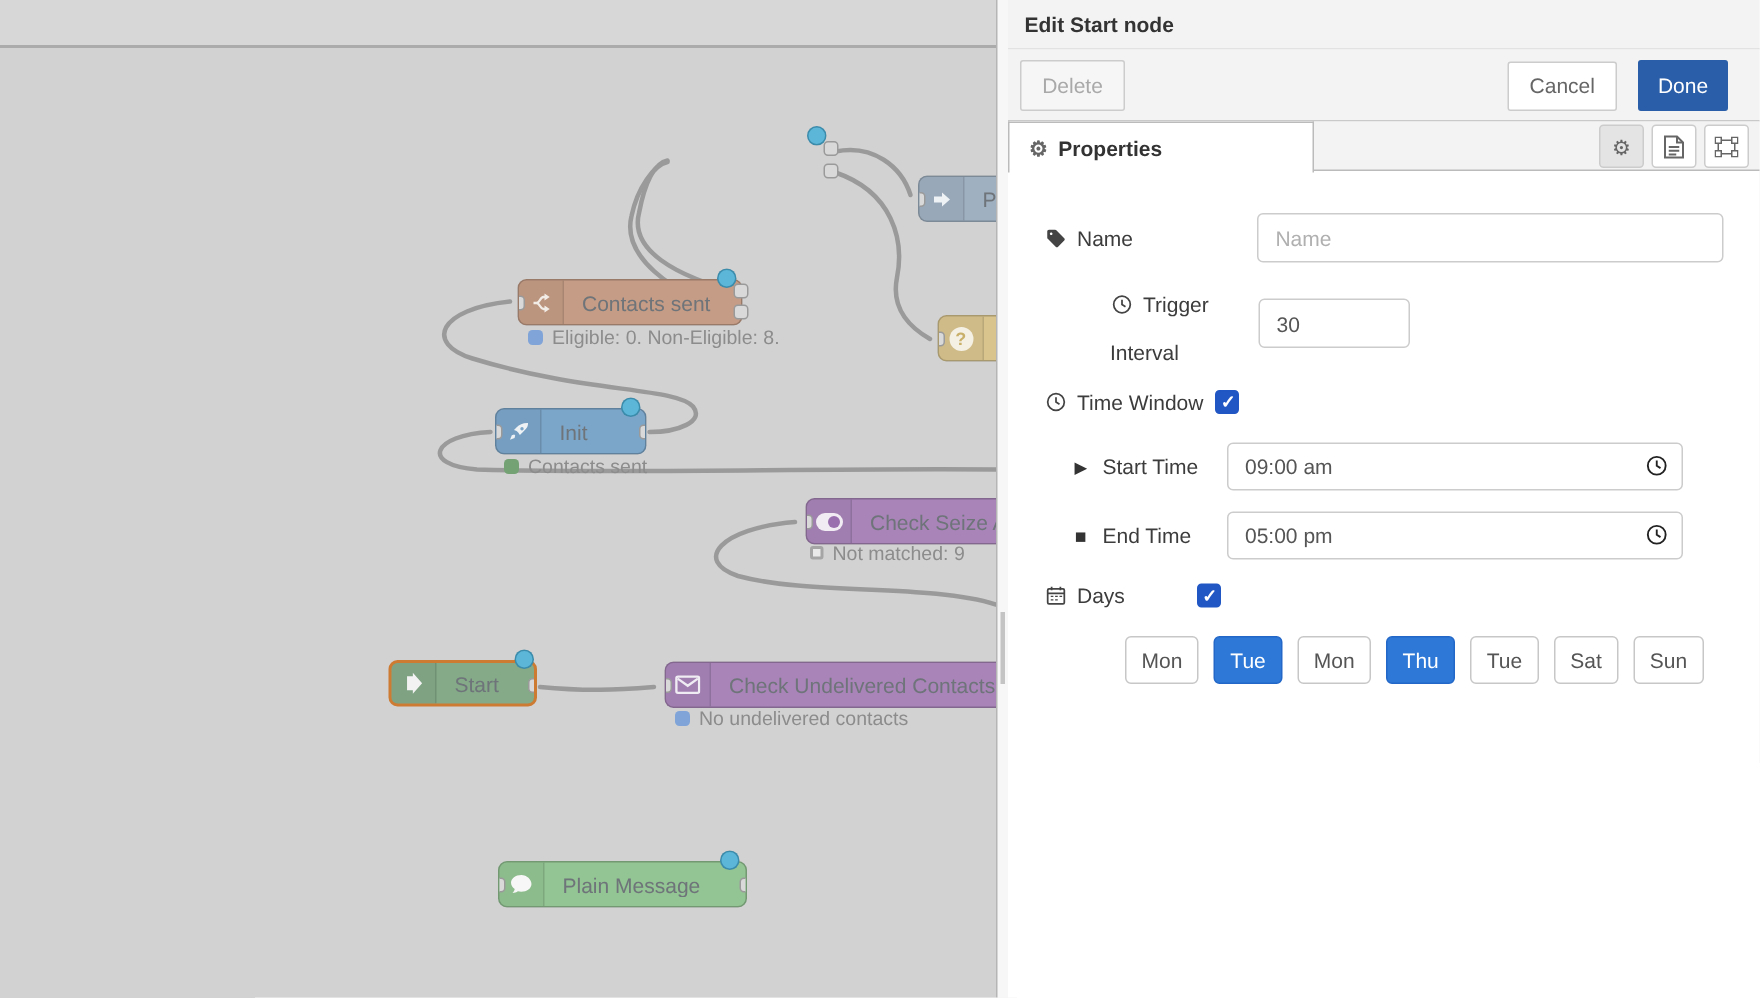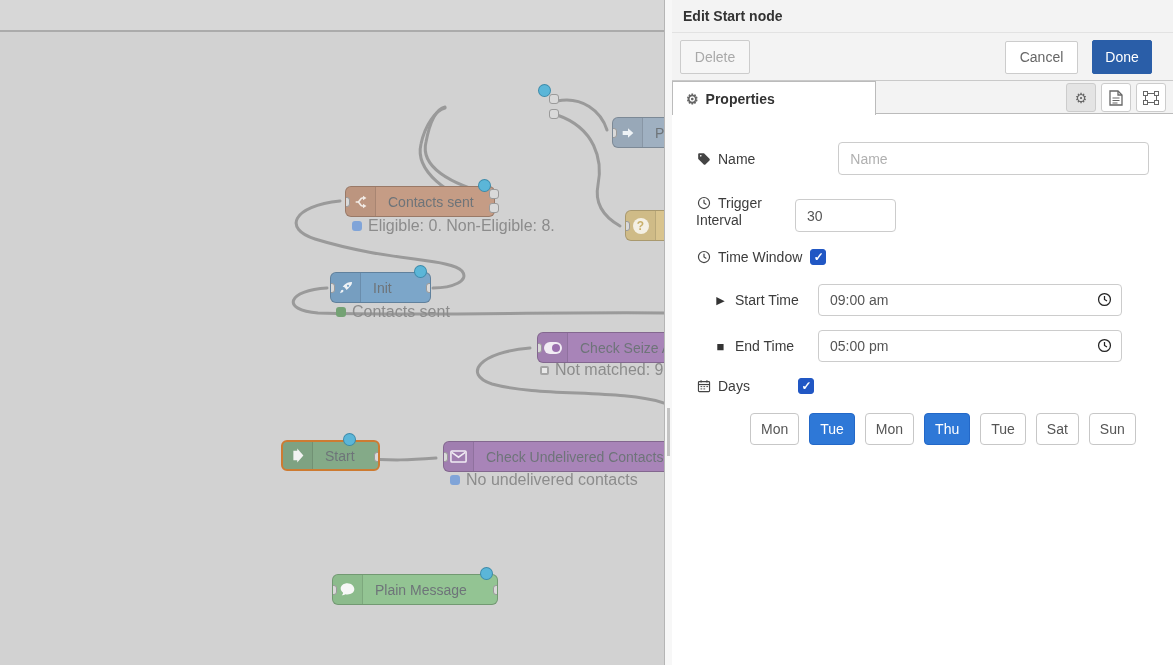--- a/index.html
+++ b/index.html
@@ -15,35 +15,35 @@
   .wires path { fill:none; stroke:var(--wire,#9a9a9a); stroke-width:3px; stroke-linecap:round; }
 
   .node { position:absolute; height:31px; border:1px solid rgba(0,0,0,.22); border-radius:6px;
     display:flex; align-items:center; color:#6e7479; overflow:hidden; white-space:nowrap; }
   .node .nicon { width:30px; align-self:stretch; flex:0 0 30px; display:flex; align-items:center;
     justify-content:center; background:rgba(0,0,0,.045); border-right:1px solid rgba(0,0,0,.1); }
   .node .nlabel { padding:0 12px; overflow:hidden; }
   .c-blue   { background:var(--node_blue,#7ca6c9); }
   .c-tan    { background:var(--node_tan,#c59c85); }
   .c-purple { background:var(--node_purple,#a884b8); }
-  .c-green  { background:var(--node_green,#84aa88);margin-left:22px; }
+  .c-green  { background:var(--node_green,#84aa88); }
   .c-lgreen { background:var(--node_light_green,#93c493); }
   .c-yellow { background:var(--node_yellow,#d9c48e); }
   .c-gblue  { background:var(--node_gray_blue,#9fb0c1); }
   .node.selected { border:2px solid var(--selected_border,#cd7b32); }
 
   .port { position:absolute; width:10px; height:10px; background:#d9d9d9;
     border:1px solid #9a9a9a; border-radius:3px; z-index:3; }
   .pin  { left:-6px; top:10px; }
   .pout { right:-6px; top:10px; }
   .chdot { position:absolute; top:-7px; right:4px; width:13px; height:13px; border-radius:50%;
     background:var(--changed_dot,#5bb6d8); border:1px solid rgba(0,60,90,.35); z-index:4; }
 
   .status { position:absolute; display:flex; align-items:center; gap:6px;
-    color:#8c8c8c; font-size:16px; white-space:nowrap; }
+    color:#8c8c8c; font-size:13px; white-space:nowrap; }
   .sdot { width:10px; height:10px; border-radius:3px; flex:0 0 10px; }
   .sdot.blue  { background:#80a4d8; }
   .sdot.green { background:#74a274; }
   .sring { width:9px; height:9px; border:2px solid #a5a5a5; border-radius:2px;
     background:#e9e9e9; flex:0 0 9px; }
 
   .qcircle { width:16px; height:16px; border-radius:50%; background:#f4f0e4; color:#c9b06a;
     font-weight:bold; font-size:12px; display:flex; align-items:center; justify-content:center; }
   .togglepill { width:18px; height:12px; border-radius:7px; background:#f1ecf4; position:relative; }
   .togglepill::after { content:""; position:absolute; right:2px; top:2px; width:8px; height:8px;
@@ -87,21 +87,21 @@
   .cb { width:16px; height:16px; border:1px solid #8a8a8a; border-radius:3px; background:#fff;
     position:relative; cursor:pointer; }
   .cb.on { background:var(--checkbox,#2157c4); border-color:var(--checkbox,#2157c4); }
   .cb.on::after { content:"✓"; position:absolute; left:2.5px; top:-0.5px; color:#fff;
     font-size:12px; font-weight:bold; }
 
   .row-name { margin-top:14px;gap:47px; }
   .row-name .flabel { width:99px; }
   #name-input { width:322px; }
   .row-trigger { margin-top:16px; align-items:flex-start; }
-  .row-trigger .flabel { width:99px; flex-direction:column; align-items:flex-start; gap:1px; padding-top:4px; }
+  .row-trigger .flabel { width:99px; flex-direction:column; align-items:flex-start; gap:16px; padding-top:4px;margin-left:44px; }
   .tl1 { display:flex; align-items:center; gap:7px; }
   #trigger-input { width:101px; margin-top:8px; }
   .row-tw { margin-top:17px; gap:8px; }
   .timerow { margin-top:19px; }
   .timerow .flabel { width:122px; padding-left:17px; }
   .timewrap { position:relative; }
   .timewrap input { width:304px; height:32px; }
   .inclock { position:absolute; right:10px; top:8px; }
   .row-days { margin-top:16px; gap:8px; }
   .row-days .flabel { width:94px; }

